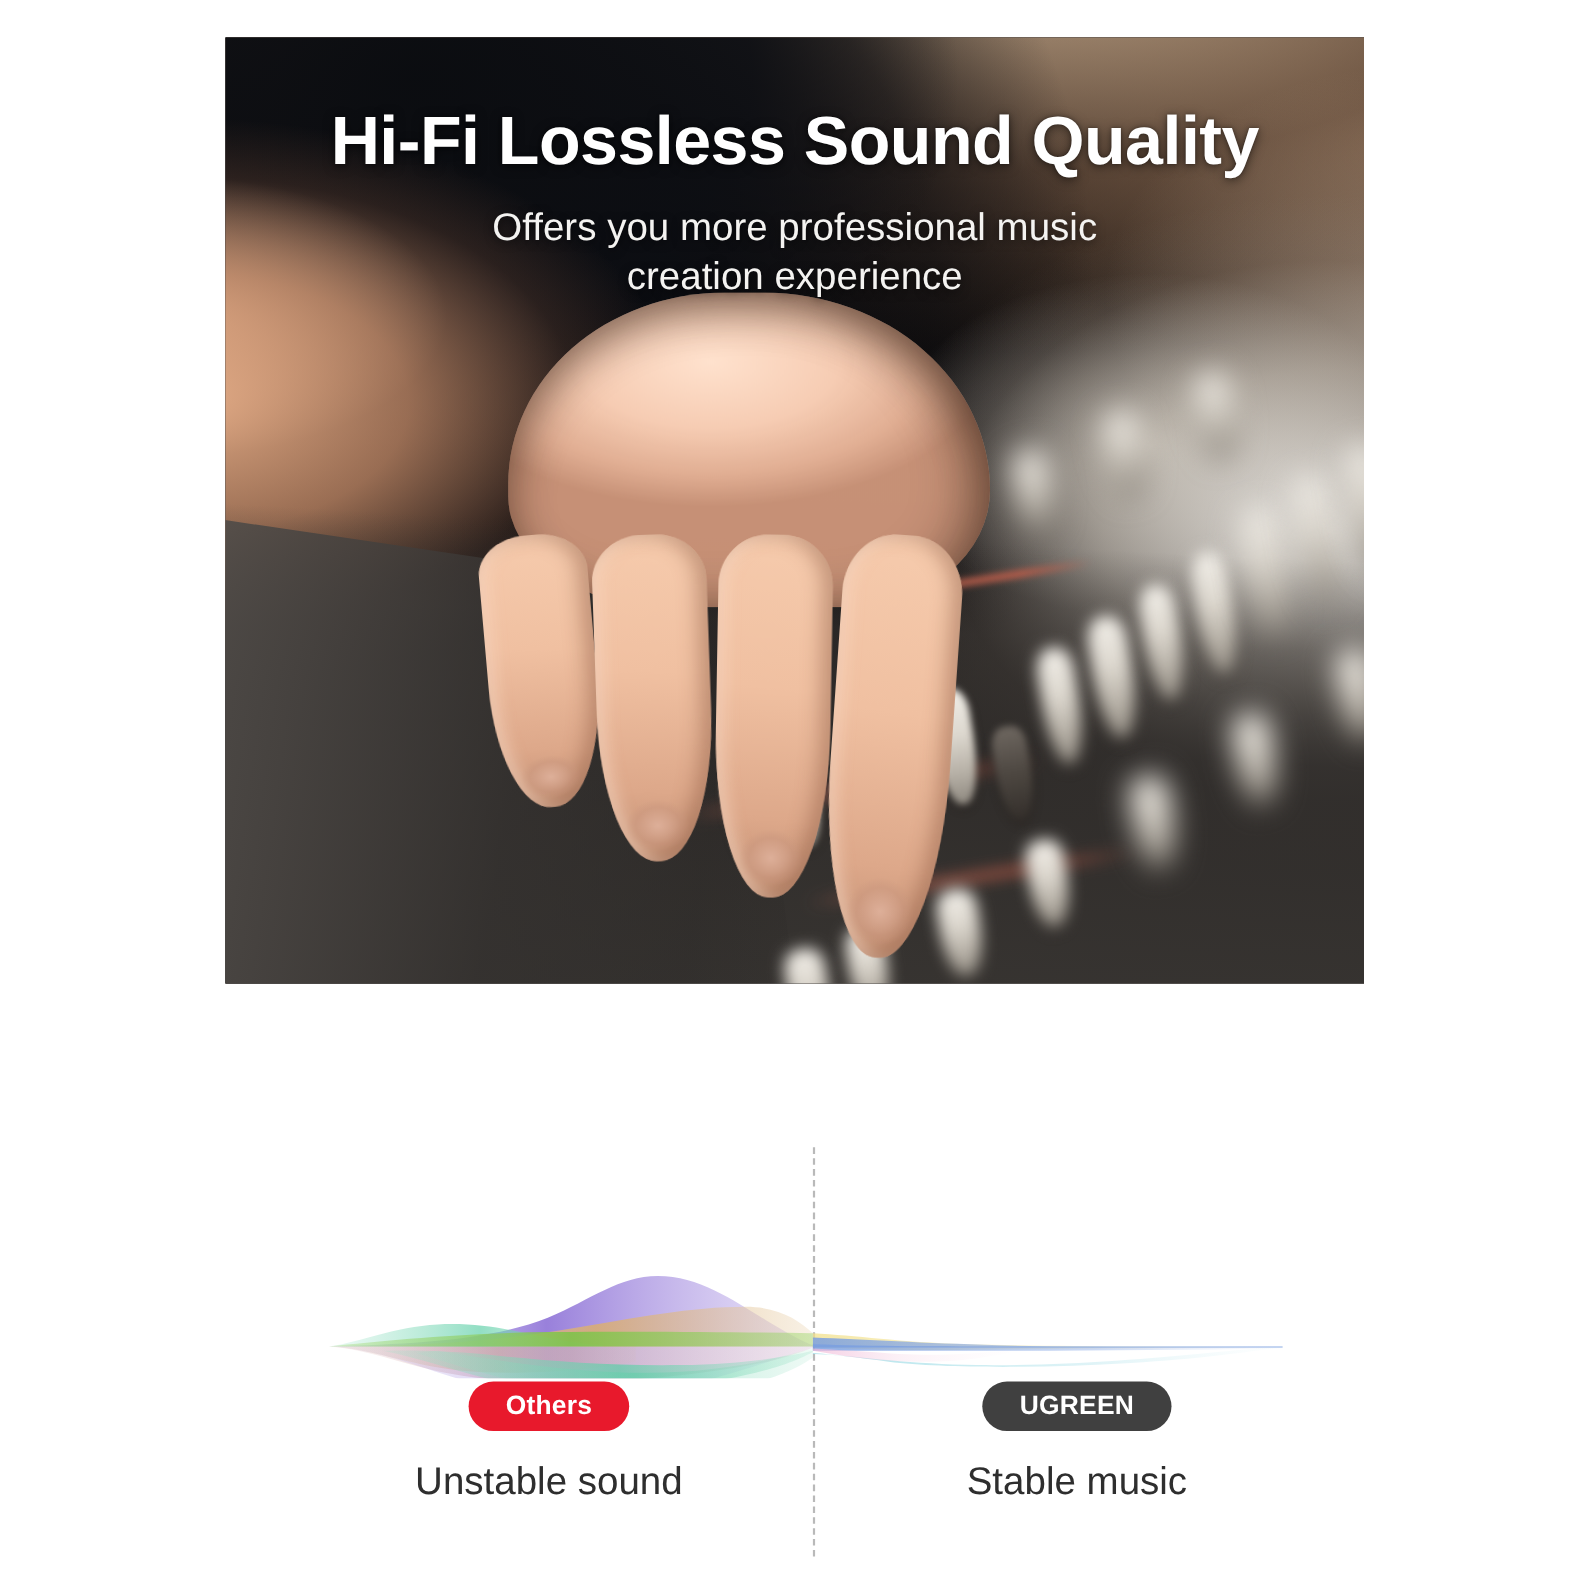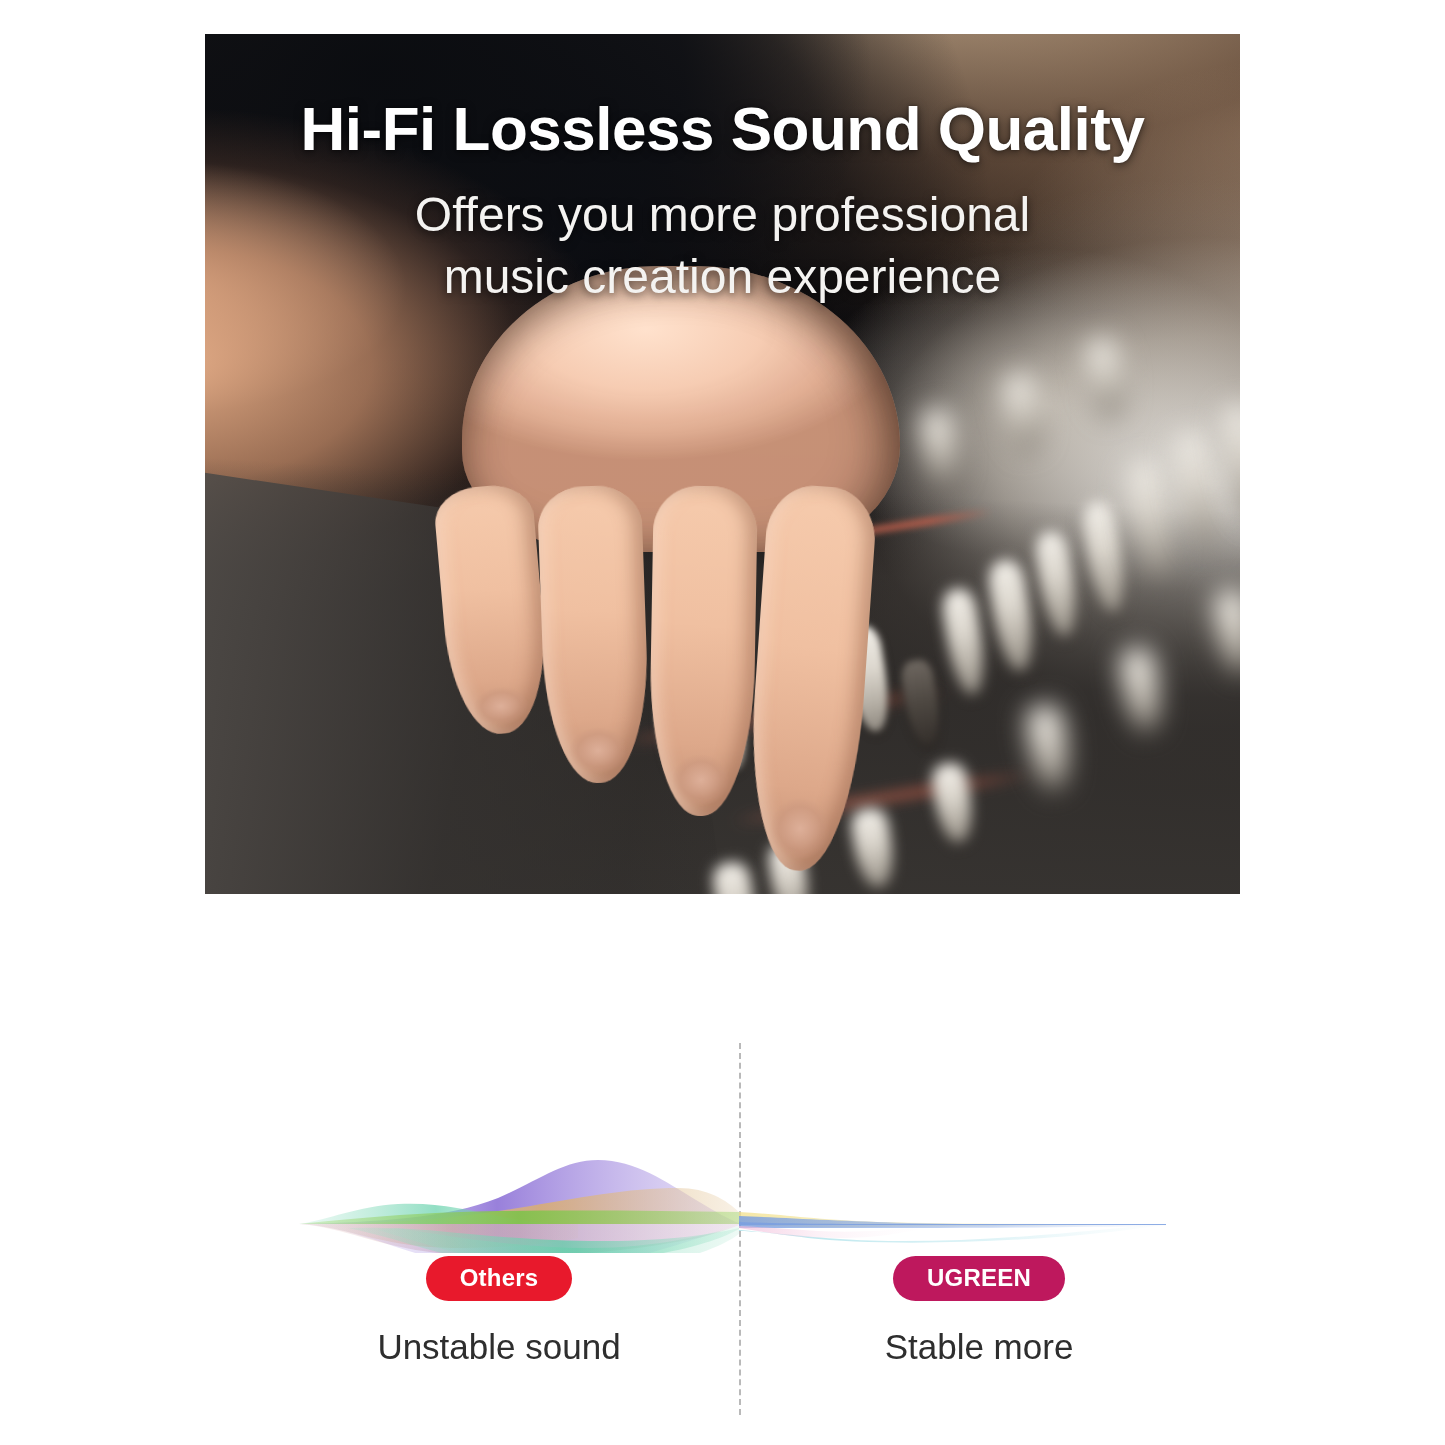--- a/index.html
+++ b/index.html
@@ -158,21 +158,21 @@
     font-size: 62px;
     line-height: 1.06;
     font-weight: 700;
     letter-spacing: -0.5px;
     text-shadow: 0 2px 10px rgba(0,0,0,0.55), 0 0 3px rgba(0,0,0,0.35);
   }
   .subline {
     margin: 22px auto 0;
     width: 640px;
     color: #f4f3f1;
-    font-size: 48px;
+    font-size: 35px;
     line-height: 1.30;
     font-weight: 400;
     text-shadow: 0 2px 9px rgba(0,0,0,0.6);
   }
 
   
   .compare {
     position: absolute;
     left: 18px;
     top: 1038px;
@@ -217,21 +217,21 @@
     display: inline-block;
     padding: 10px 34px 11px;
     border-radius: 24px;
     color: #ffffff;
     font-size: 24px;
     font-weight: 700;
     line-height: 1;
     letter-spacing: 0.2px;
   }
   .badge-others { background: #e8192c; }
-  .badge-ugreen { background: #be185d; }
+  .badge-ugreen { background: #404040; }
 
   .caption {
     margin-top: 28px;
     color: #2e2e2e;
     font-size: 35px;
     font-weight: 400;
     line-height: 1;
   }
 </style>
 </head>
@@ -378,17 +378,17 @@
 
   <div class="badges">
 
     <div class="col col-left">
       <span class="badge badge-others">Others</span>
       <div class="caption">Unstable sound</div>
     </div>
 
     <div class="col col-right">
       <span class="badge badge-ugreen">UGREEN</span>
-      <div class="caption">Stable more</div>
+      <div class="caption">Stable music</div>
     </div>
 
   </div>
 </div>
 
 </body></html>

